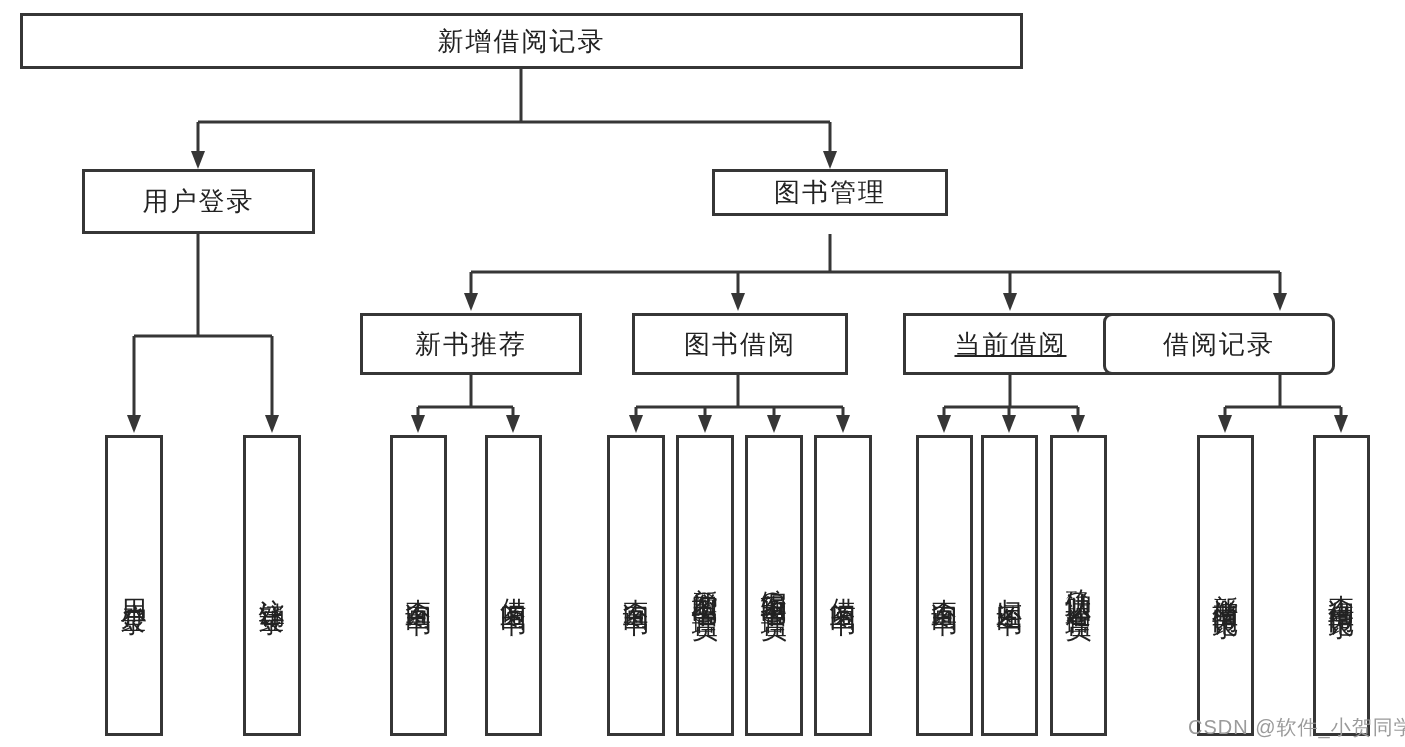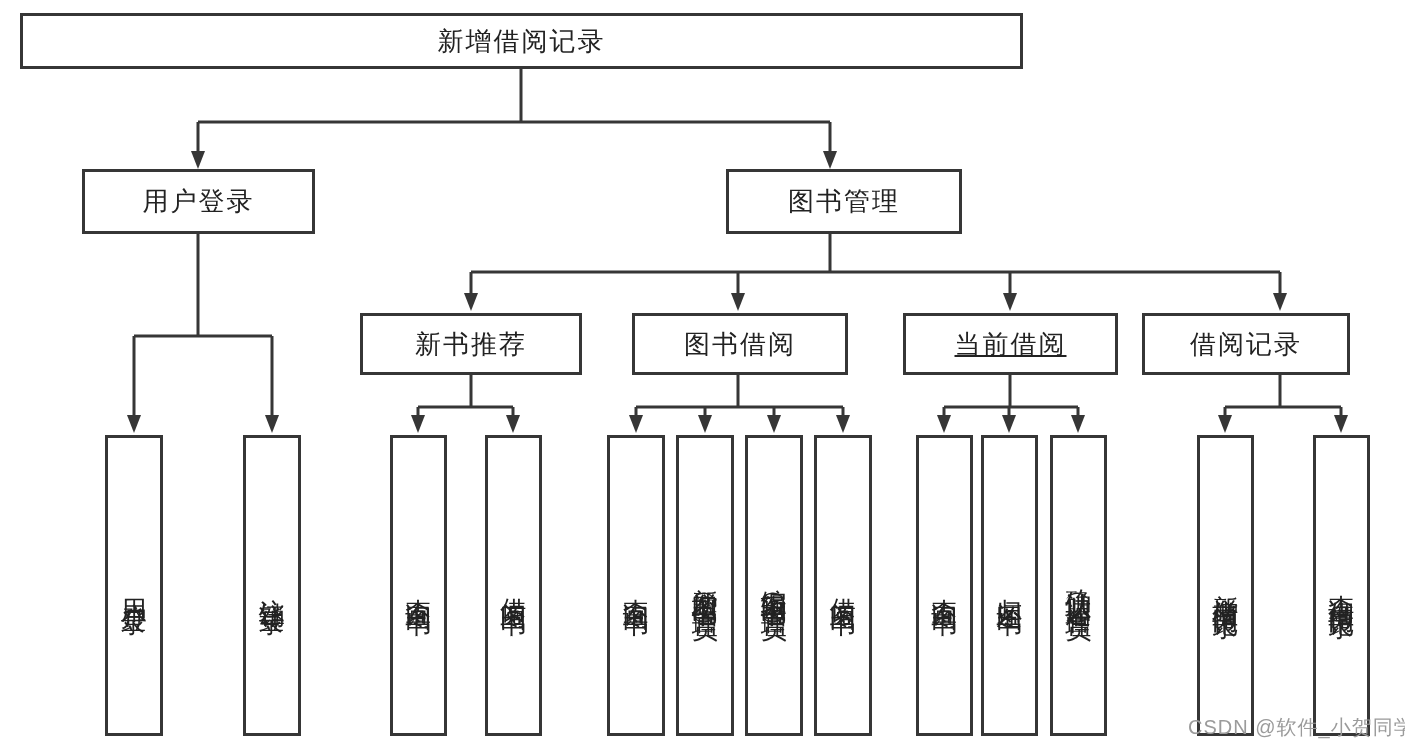--- a/index.html
+++ b/index.html
@@ -34,26 +34,26 @@
     color: #222222;
     z-index: 2;
   }
   .hbox {
     font-size: 26px;
     letter-spacing: 2px;
     white-space: nowrap;
   }
   .root  { left: 20px;  top: 13px;  width: 1003px; height: 56px; }
   .l2a   { left: 82px;  top: 169px; width: 233px;  height: 65px; }
-  .l2b   { left: 712px; top: 169px; width: 236px;  height: 65px; margin-left: 14px; }
+  .l2b   { left: 712px; top: 169px; width: 236px;  height: 47px; }
   .l3    { top: 313px; height: 62px; }
   .l3a   { left: 360px;  width: 222px; }
   .l3b   { left: 632px;  width: 216px; }
   .l3c   { left: 903px;  width: 215px; text-decoration: underline; }
-  .l3d   { left: 1142px; width: 208px; }
+  .l3d   { left: 1103px; width: 232px; border-radius: 9px; }
   .leaf {
     top: 435px;
     height: 301px;
   }
   .leaf > span {
     writing-mode: vertical-rl;
     text-orientation: mixed;
     font-size: 26px;
     letter-spacing: 4px;
     line-height: 1.1;

